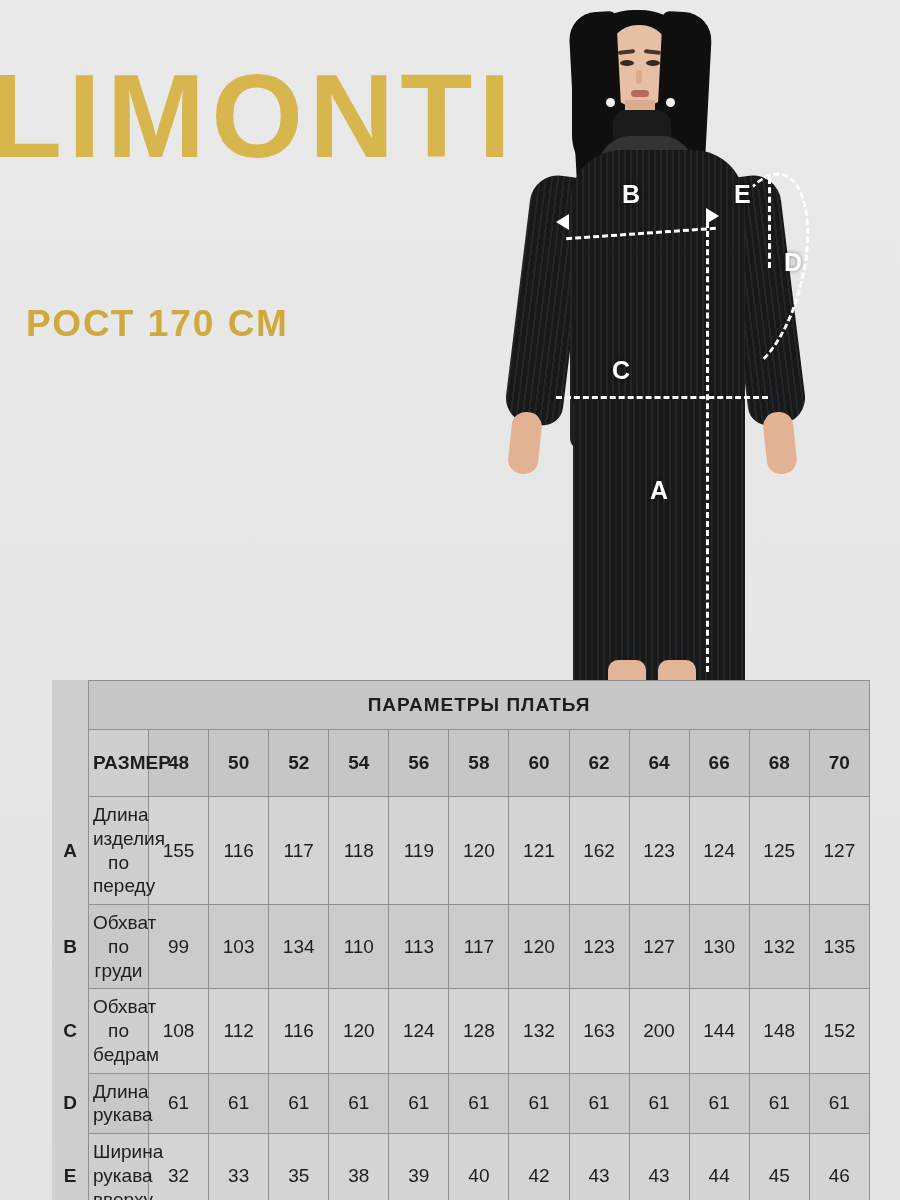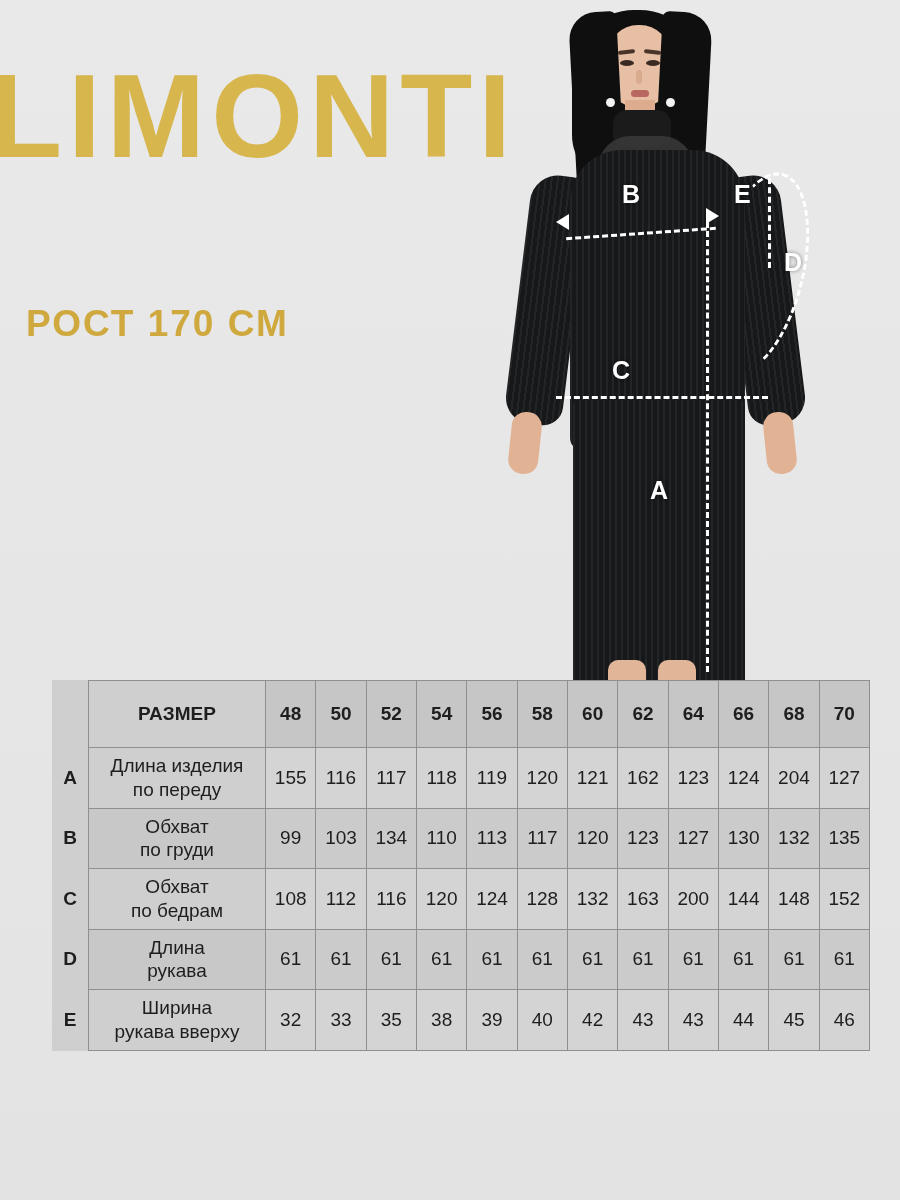--- a/index.html
+++ b/index.html
@@ -277,20 +277,24 @@
   <div class="measure-label" style="left:650px; top:476px;">A</div>
   <div class="measure-label" style="left:622px; top:180px;">B</div>
   <div class="measure-label" style="left:612px; top:356px;">C</div>
   <div class="measure-label" style="left:784px; top:248px;">D</div>
   <div class="measure-label" style="left:734px; top:180px;">E</div>
 </div>
 
 <div class="table-wrap">
   <table class="params">
     <thead>
+      <tr>
+        <th class="row-letter"></th>
+        <th class="tbl-title" colspan="13">ПАРАМЕТРЫ ПЛАТЬЯ</th>
+      </tr>
       <tr>
         <th class="row-letter"></th>
         <th class="hdr-cell label-cell">РАЗМЕР</th>
         <th class="hdr-cell">48</th>
         <th class="hdr-cell">50</th>
         <th class="hdr-cell">52</th>
         <th class="hdr-cell">54</th>
         <th class="hdr-cell">56</th>
         <th class="hdr-cell">58</th>
         <th class="hdr-cell">60</th>
@@ -312,21 +316,21 @@
         <td class="val-cell">155</td>
         <td class="val-cell">116</td>
         <td class="val-cell">117</td>
         <td class="val-cell">118</td>
         <td class="val-cell">119</td>
         <td class="val-cell">120</td>
         <td class="val-cell">121</td>
         <td class="val-cell">162</td>
         <td class="val-cell">123</td>
         <td class="val-cell">124</td>
-        <td class="val-cell">204</td>
+        <td class="val-cell">125</td>
         <td class="val-cell">127</td>
       </tr>
 
       <tr class="alt">
         <td class="row-letter">B</td>
         <td class="label-cell">
           <span>Обхват</span><br>
           <span>по груди</span>
         </td>
         <td class="val-cell">99</td>

